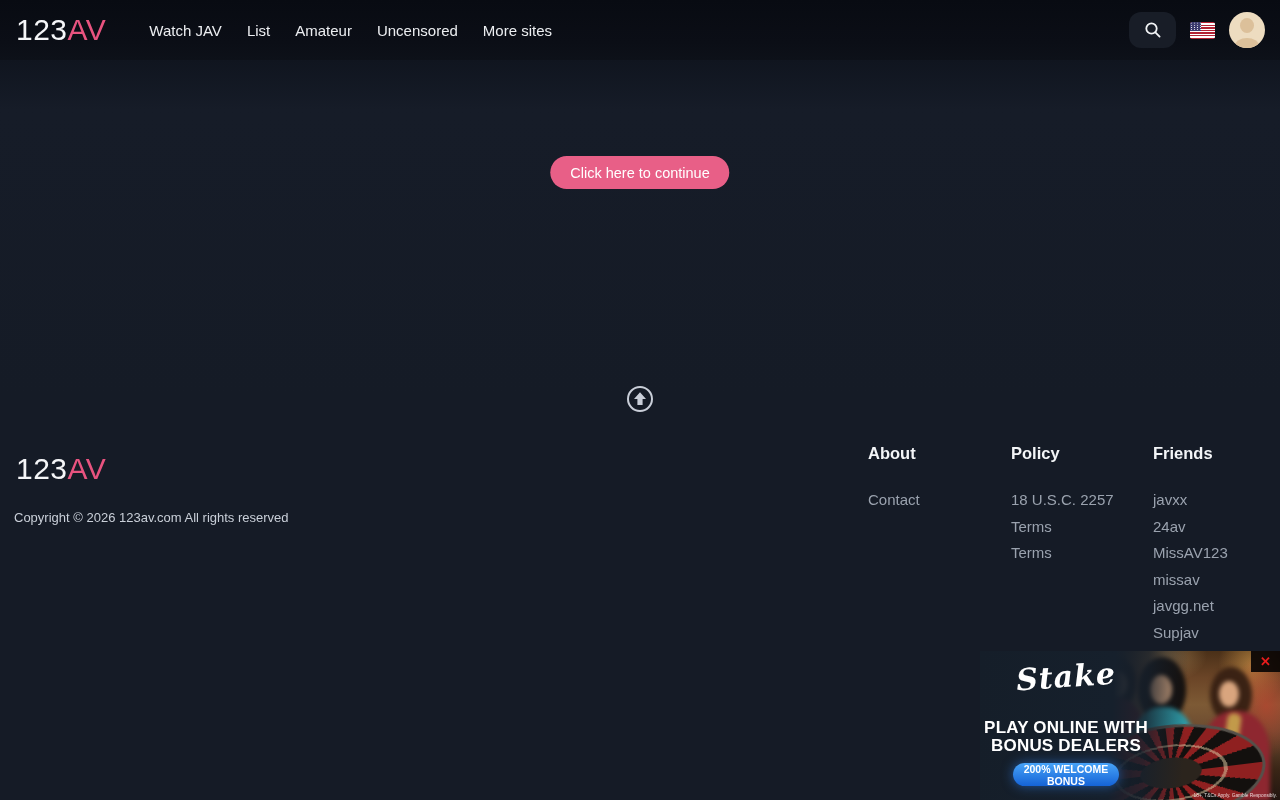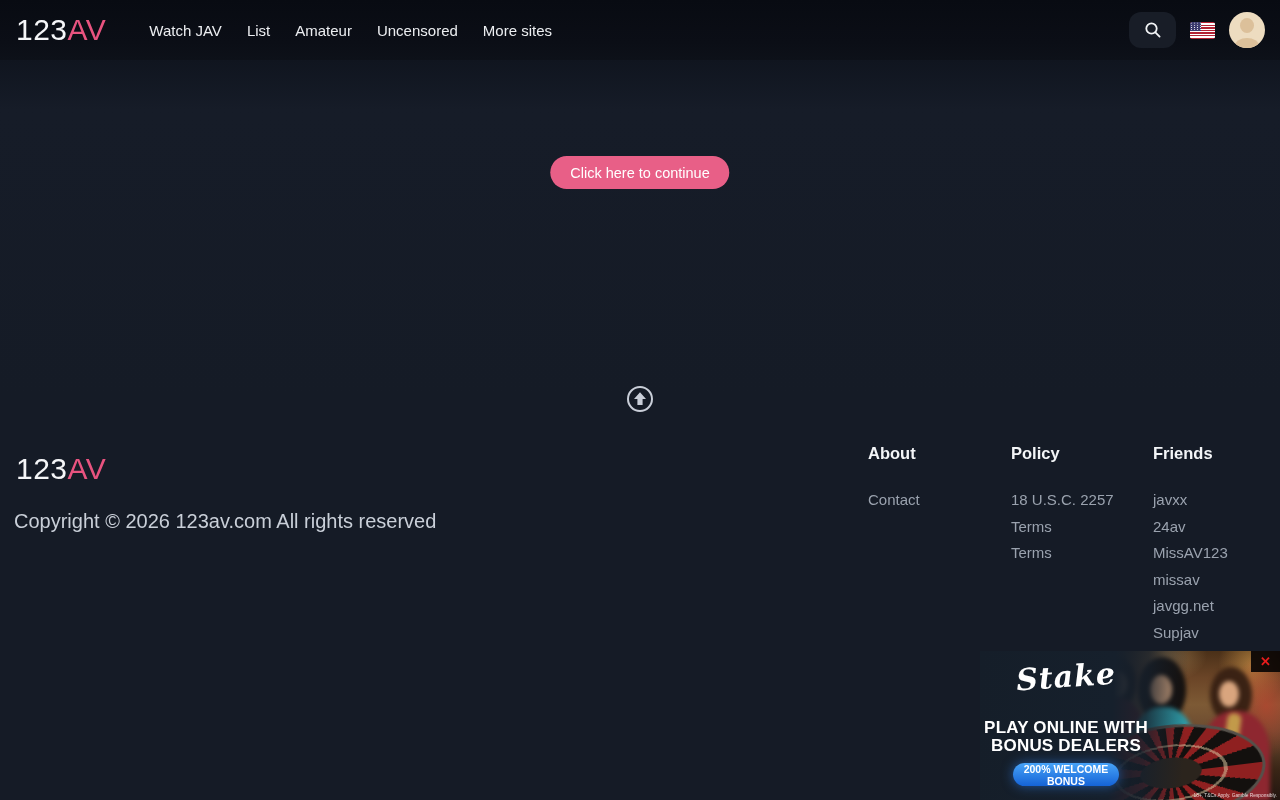--- a/index.html
+++ b/index.html
@@ -42,21 +42,21 @@
     position:absolute; left:640px; top:156px; transform:translateX(-50%);
     height:33px; padding:8px 20px; border:none; border-radius:17px;
     background:#e85f87; color:#ffffff; font-size:14.5px; font-weight:500;
     font-family:"Liberation Sans", sans-serif; cursor:pointer; white-space:nowrap;
   }
   .top-arrow { position:absolute; left:626px; top:385px; width:28px; height:28px; cursor:pointer; }
 
   
   .f-logo { position:absolute; left:16px; top:454px; font-size:30px; color:#f5f6f8; letter-spacing:.5px; cursor:pointer; line-height:1; }
   .f-logo .accent { color:#e8537f; }
-  .f-copy { position:absolute; left:14px; top:510px; font-size:20px; color:#c9cfd8; }
+  .f-copy { position:absolute; left:14px; top:510px; font-size:13px; color:#c9cfd8; }
   .f-col { position:absolute; top:444px; width:140px; }
   .f-col .f-title { font-size:16.5px; font-weight:700; color:#f3f5f7; margin-bottom:24px; }
   .f-col a { display:block; font-size:15px; color:#9aa2ae; text-decoration:none; line-height:26.6px; cursor:pointer; }
   .f-col-about { left:868px; }
   .f-col-policy { left:1011px; }
   .f-col-friends { left:1153px; }
 
   
   .ad { position:absolute; left:980px; top:651px; width:300px; height:149px; overflow:hidden; cursor:pointer; background:#161f2b; }
   .ad-photo { position:absolute; inset:0;

